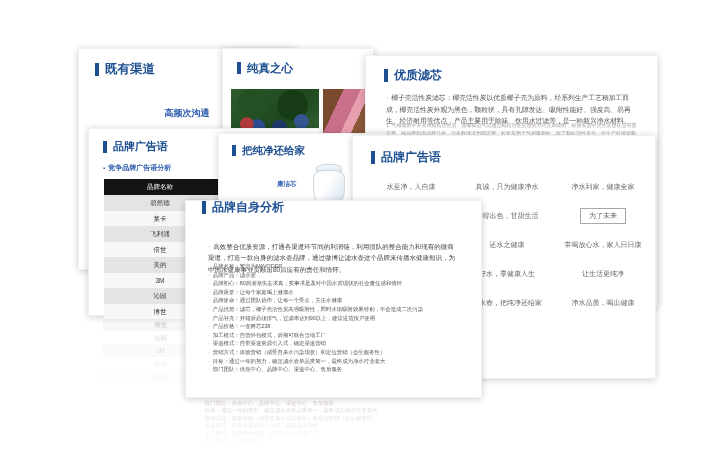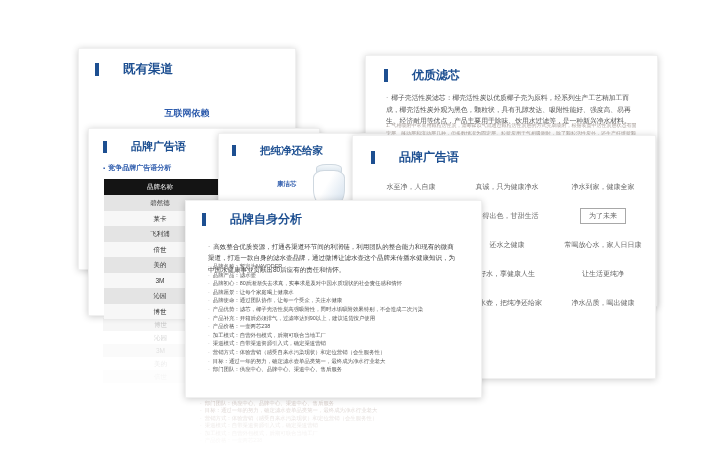--- a/index.html
+++ b/index.html
@@ -1,19 +1,19 @@
 <!DOCTYPE html>
 <html><head>
 <meta charset="utf-8">
 <style>
   html,body{margin:0;padding:0;background:#fff;}
   #stage{position:relative;width:722px;height:451px;background:#ffffff;overflow:hidden;
          font-family:"Liberation Sans",sans-serif;}
   .card{position:absolute;background:#fff;box-shadow:0 1px 7px rgba(0,0,0,.20);border:1px solid #f0f0f0;}
-  .card-title{color:#1d4f91;font-weight:bold;border-left:4px solid #1d4f91;padding-left:24px;line-height:1.05;white-space:nowrap;}
+  .card-title{color:#1d4f91;font-weight:bold;border-left:4px solid #1d4f91;padding-left:6px;line-height:1.05;white-space:nowrap;}
   
   #card-channels{left:78px;top:48px;width:216px;height:220px;z-index:1;}
   #card-channels .card-title{position:absolute;left:16px;top:14px;font-size:12.5px;}
   .channel-links{position:absolute;left:0;top:58px;width:100%;text-align:center;}
   .channel-link{display:block;color:#2e5cad;font-weight:bold;font-size:9px;margin-bottom:7px;}
   
   #card-pure{left:222px;top:48px;width:150px;height:150px;z-index:2;}
   #card-pure .card-title{position:absolute;left:14px;top:13px;font-size:11.5px;}
   .photo{position:absolute;top:40px;}
   #photo-children{left:8px;width:88px;height:54px;
@@ -57,44 +57,48 @@
   .pitcher-lid{position:absolute;left:5px;top:2px;width:24px;height:8px;border-radius:40% 40% 8% 8%;
     background:linear-gradient(#f4f8fb,#d8e3ec);border:1px solid #cfd8e0;}
   
   #card-slogans{left:352px;top:135px;width:302px;height:242px;z-index:6;}
   #card-slogans .card-title{position:absolute;left:18px;top:15px;font-size:12px;}
   .slogan-grid{position:absolute;left:10px;top:36px;display:grid;grid-template-columns:96px 96px 96px;grid-auto-rows:29px;}
   .slogan-cell{display:flex;align-items:center;justify-content:center;font-size:7px;color:#666;white-space:nowrap;}
   .slogan-cell.boxed span{border:1px solid #a8a8a8;padding:2px 8px;}
   
   #card-analysis{left:185px;top:200px;width:295px;height:196px;z-index:10;}
-  #card-analysis .card-title{position:absolute;left:16px;top:12px;font-size:12px;}
+  #card-analysis .card-title{position:absolute;left:16px;top:0;font-size:12px;}
   .analysis-para{position:absolute;left:22px;top:40px;width:252px;font-size:6.5px;line-height:1.75;color:#444;}
   .analysis-bullets{position:absolute;left:22px;top:61px;width:258px;margin:0;padding:0;list-style:none;}
   .analysis-bullets li{font-size:5.4px;line-height:8.6px;color:#555;white-space:nowrap;overflow:hidden;}
   .analysis-bullets li::before{content:"·";color:#999;margin-right:3px;}
   .analysis-reflection{position:absolute;left:200px;top:400px;width:280px;z-index:0;}
   .analysis-reflection div{font-size:5.4px;line-height:7.4px;color:#b9a9a2;white-space:nowrap;overflow:hidden;}
   .analysis-reflection div::before{content:"·";margin-right:3px;}
   .ar-0{opacity:.55}.ar-1{opacity:.45}.ar-2{opacity:.34}.ar-3{opacity:.25}.ar-4{opacity:.16}.ar-5{opacity:.09}
   .trr-0{opacity:.5}.trr-1{opacity:.38}.trr-2{opacity:.27}.trr-3{opacity:.16}.trr-4{opacity:.08}
 </style>
 </head>
 <body>
 
 <div id="stage">
 
   <div class="card" id="card-channels">
     <div class="card-title">既有渠道</div>
     <div class="channel-links">
-      <span class="channel-link">互联网依赖</span>
       <span class="channel-link">高频次沟通</span>
     </div>
   </div>
 
+  <div class="card" id="card-pure">
+    <div class="card-title">纯真之心</div>
+    <div class="photo" id="photo-children"></div>
+    <div class="photo" id="photo-stationery"></div>
+  </div>
 
   <div class="card" id="card-filter">
     <div class="card-title">优质滤芯</div>
     <div class="filter-para"><span class="dot">·</span><span>椰子壳活性炭滤芯：椰壳活性炭以优质椰子壳为原料，经系列生产工艺精加工而成，椰壳活性炭外观为黑色，颗粒状，具有孔隙发达、吸附性能好、强度高、易再生、经济耐用等优点，产品主要用于除味、饮用水过滤等，是一种新兴净水材料。</span></div>
     <div class="filter-note">1. 气相吸附中常采用颗粒活性炭，滤毒罐以气流通过颗粒活性炭层的方式完成吸附，根据装置中活性炭层状态有固定层、移动层和流动层几种，但多数情况为固定层。粒状炭用于气相吸附时，除了颗粒活性炭外，还生产纤维状颗粒活性炭，活性炭纤维吸附性高且再生容易，在气相回收中得到广泛运用。</div>
   </div>
 
   <div class="card" id="card-competitor">
     <div class="card-title">品牌广告语</div>
     <div class="sub-bullet">竞争品牌广告语分析</div>

